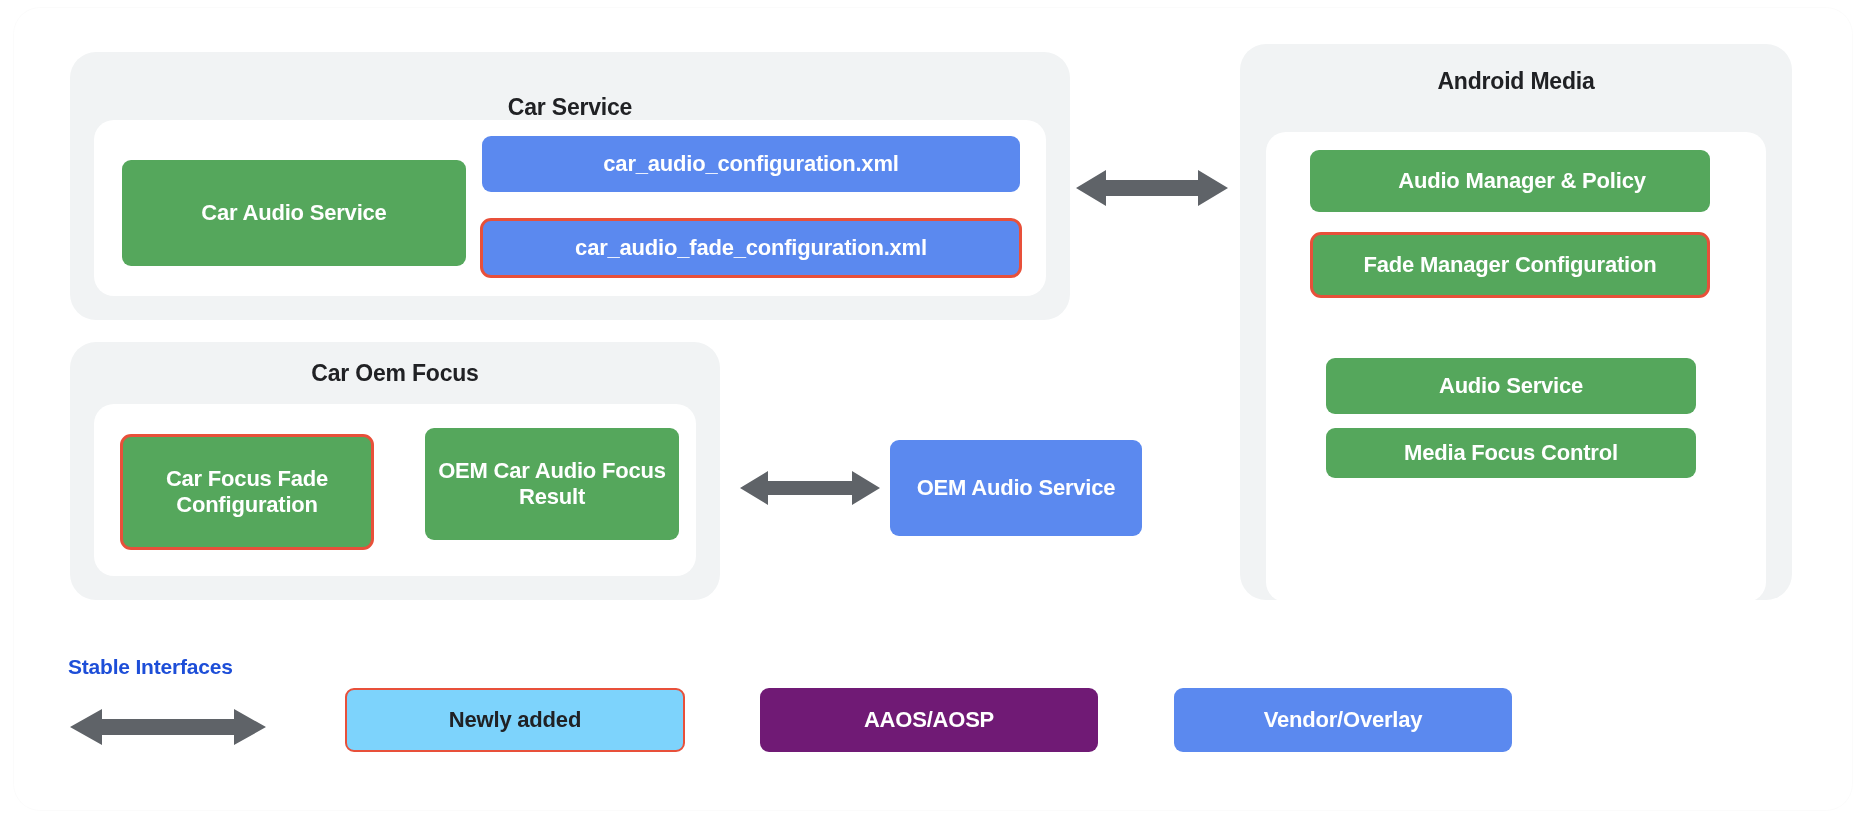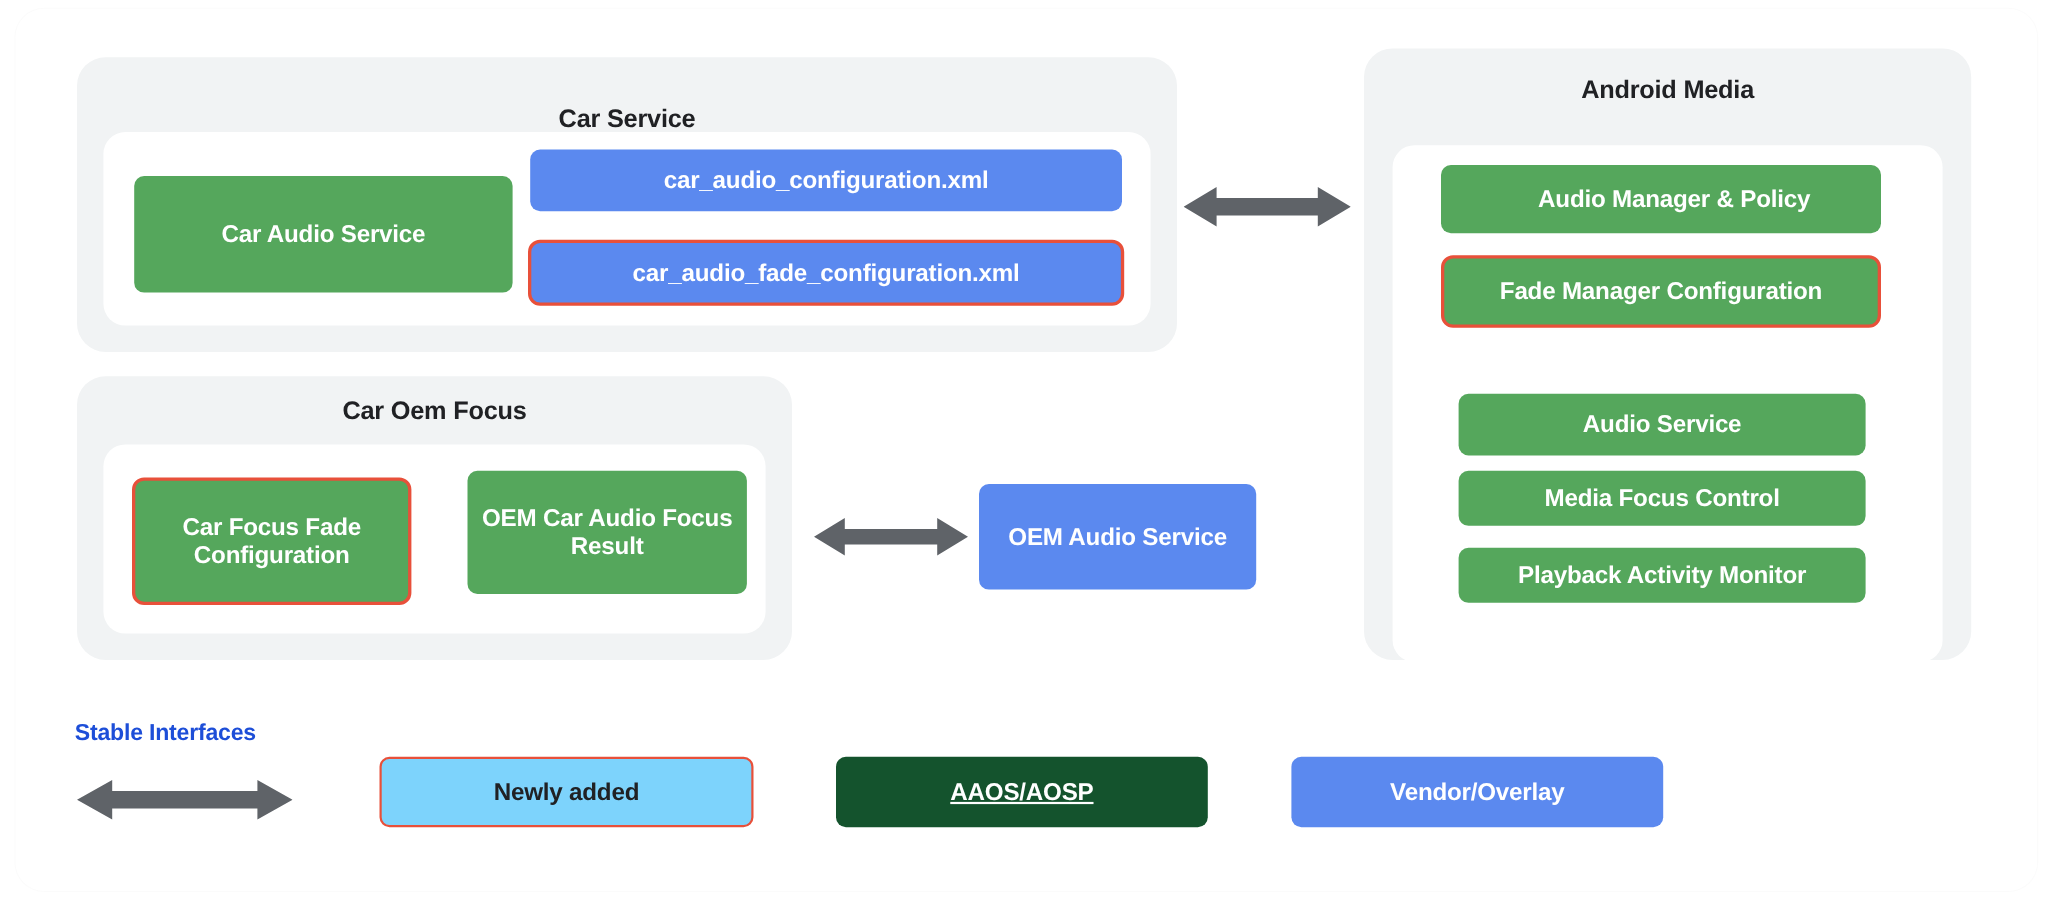--- a/index.html
+++ b/index.html
@@ -98,21 +98,21 @@
     border-radius: 9px;
     font-size: 22px;
     font-weight: bold;
     letter-spacing: -0.2px;
   }
   .legend-chip.outline {
     background: #7dd3fc;
     border: 2px solid #E8503A;
     color: #202124;
   }
-  .legend-chip.green { background: #14532d; color: #ffffff; text-decoration: underline; }
+  .legend-chip.green { background: #701a75; color: #ffffff; }
   .legend-chip.blue  { background: #5B89EF; color: #ffffff; }
 </style>
 </head>
 <body>
 
 <div id="canvas">
   <div class="page-card"></div>
 
   <div class="group" style="left:70px; top:52px; width:1000px; height:268px;">
     <div class="group-title" style="top:18px;margin-top:24px;">Car Service</div>
@@ -142,21 +142,20 @@
   </div>
 
   <div class="node green" style="left:1310px; top:150px; width:400px; height:62px;padding-left:32px;">Audio Manager &amp; Policy</div>
 
   <div class="node green highlight" style="left:1310px; top:232px; width:400px; height:66px;">Fade Manager Configuration</div>
 
   <div class="node green" style="left:1326px; top:358px; width:370px; height:56px;">Audio Service</div>
 
   <div class="node green" style="left:1326px; top:428px; width:370px; height:50px;">Media Focus Control</div>
 
-  <div class="node green" style="left:1326px; top:498px; width:370px; height:50px;">Playback Activity Monitor</div>
 
   <div class="arrow" style="left:1076px; top:166px;">
     <svg width="152" height="44" viewBox="0 0 152 44" aria-hidden="true">
       <path d="M0 22 L30 4 L30 14 L122 14 L122 4 L152 22 L122 40 L122 30 L30 30 L30 40 Z" fill="#5F6368"></path>
     </svg>
   </div>
 
   <div class="arrow" style="left:740px; top:468px;">
     <svg width="140" height="40" viewBox="0 0 140 40" aria-hidden="true">
       <path d="M0 20 L28 3 L28 13 L112 13 L112 3 L140 20 L112 37 L112 27 L28 27 L28 37 Z" fill="#5F6368"></path>

